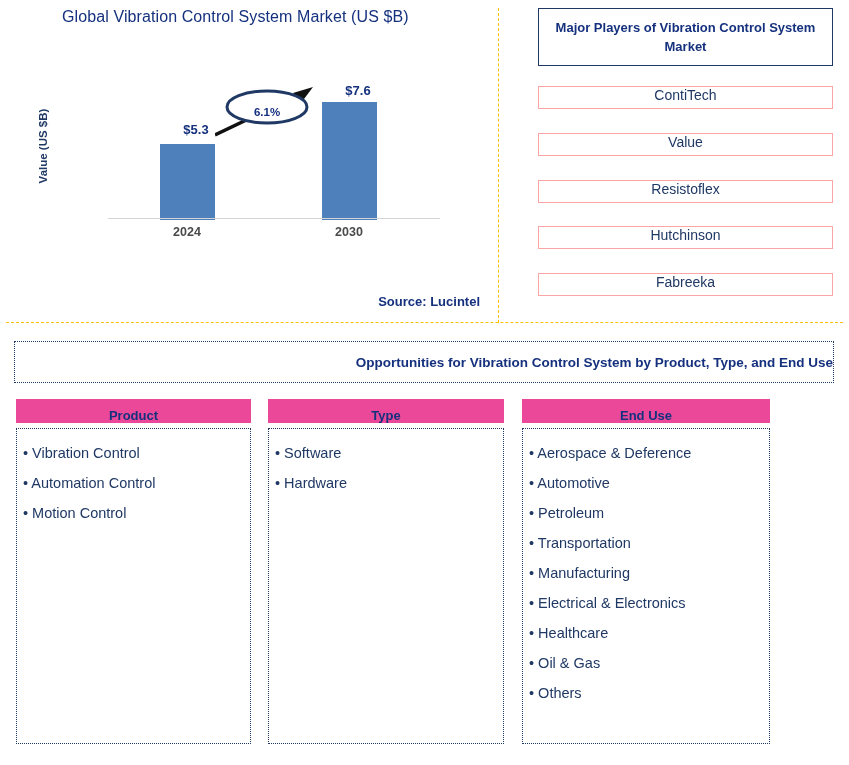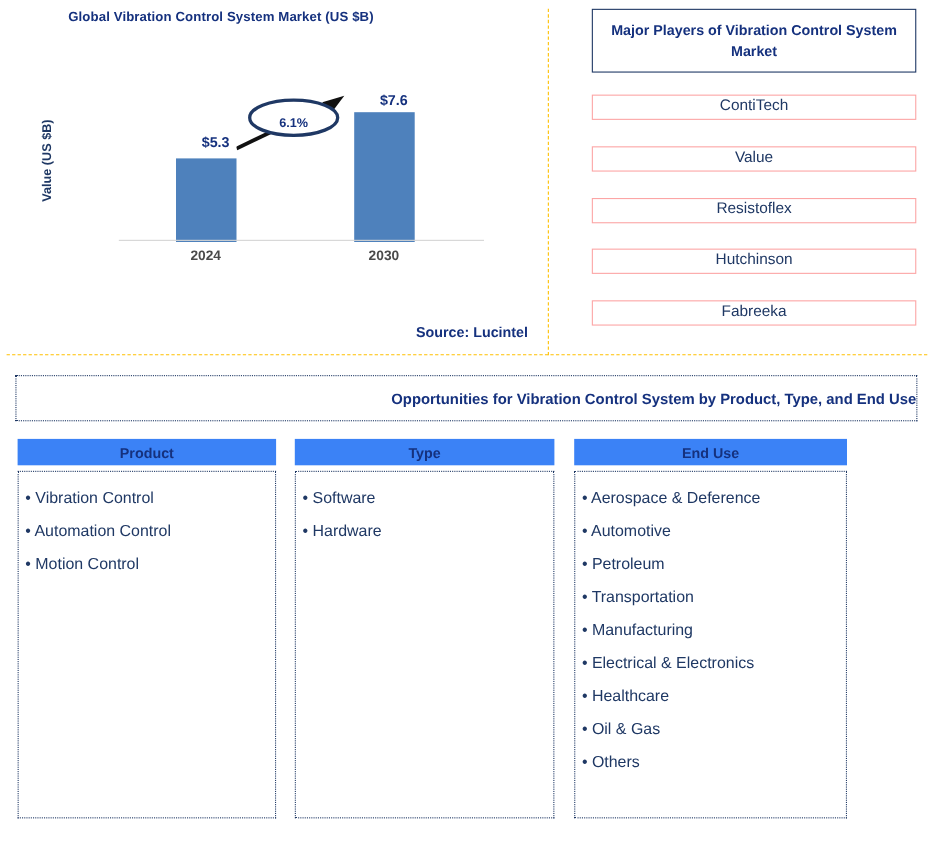--- a/index.html
+++ b/index.html
@@ -18,21 +18,21 @@
     background: #ffffff;
     overflow: hidden;
   }
 
   
   .abs { position: absolute; }
 
   
   #chart-title {
     left: 62px; top: 8px; width: 400px;
-    font-size: 12px; font-weight: bold; color: #15317E;
+    font-size: 16px; font-weight: normal; color: #15317E;
     letter-spacing: 0.1px; white-space: nowrap;
   }
   #y-axis-label {
     left: -22px; top: 140px; width: 130px;
     transform: rotate(-90deg);
     font-size: 11.5px; font-weight: bold; color: #1F3864;
     text-align: center;
   }
   #plot {
     left: 108px; top: 60px; width: 332px; height: 160px;
@@ -118,22 +118,22 @@
     display: flex; align-items: center; justify-content: flex-end;
   }
   #opp-title-text {
     font-size: 13.5px; font-weight: bold; color: #15317E;
     text-align: center;
   }
 
   .col-header {
     position: absolute;
     top: 399px; height: 24px;
-    background: #3b82f6;
-    display: flex; align-items: center; justify-content: center;
+    background: #ec4899;
+    display: flex; align-items: flex-end; justify-content: center;
     box-sizing: border-box;
   }
   .col-header-text {
     font-size: 13px; font-weight: bold; color: #15317E;
   }
   .col-body {
     position: absolute;
     top: 428px; height: 316px;
     border: 1.3px dotted #1F3864;
     box-sizing: border-box;

